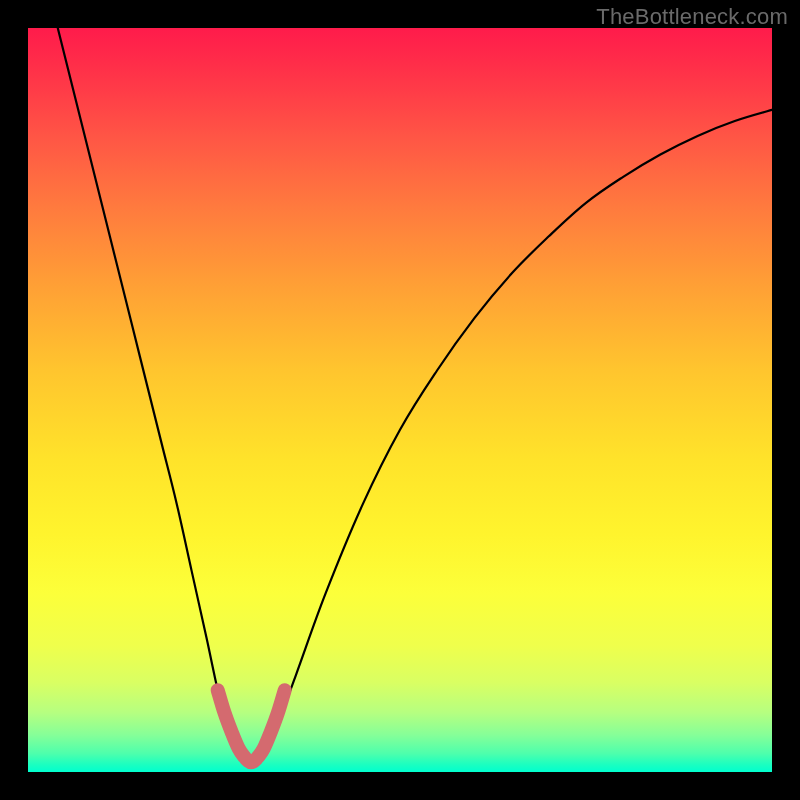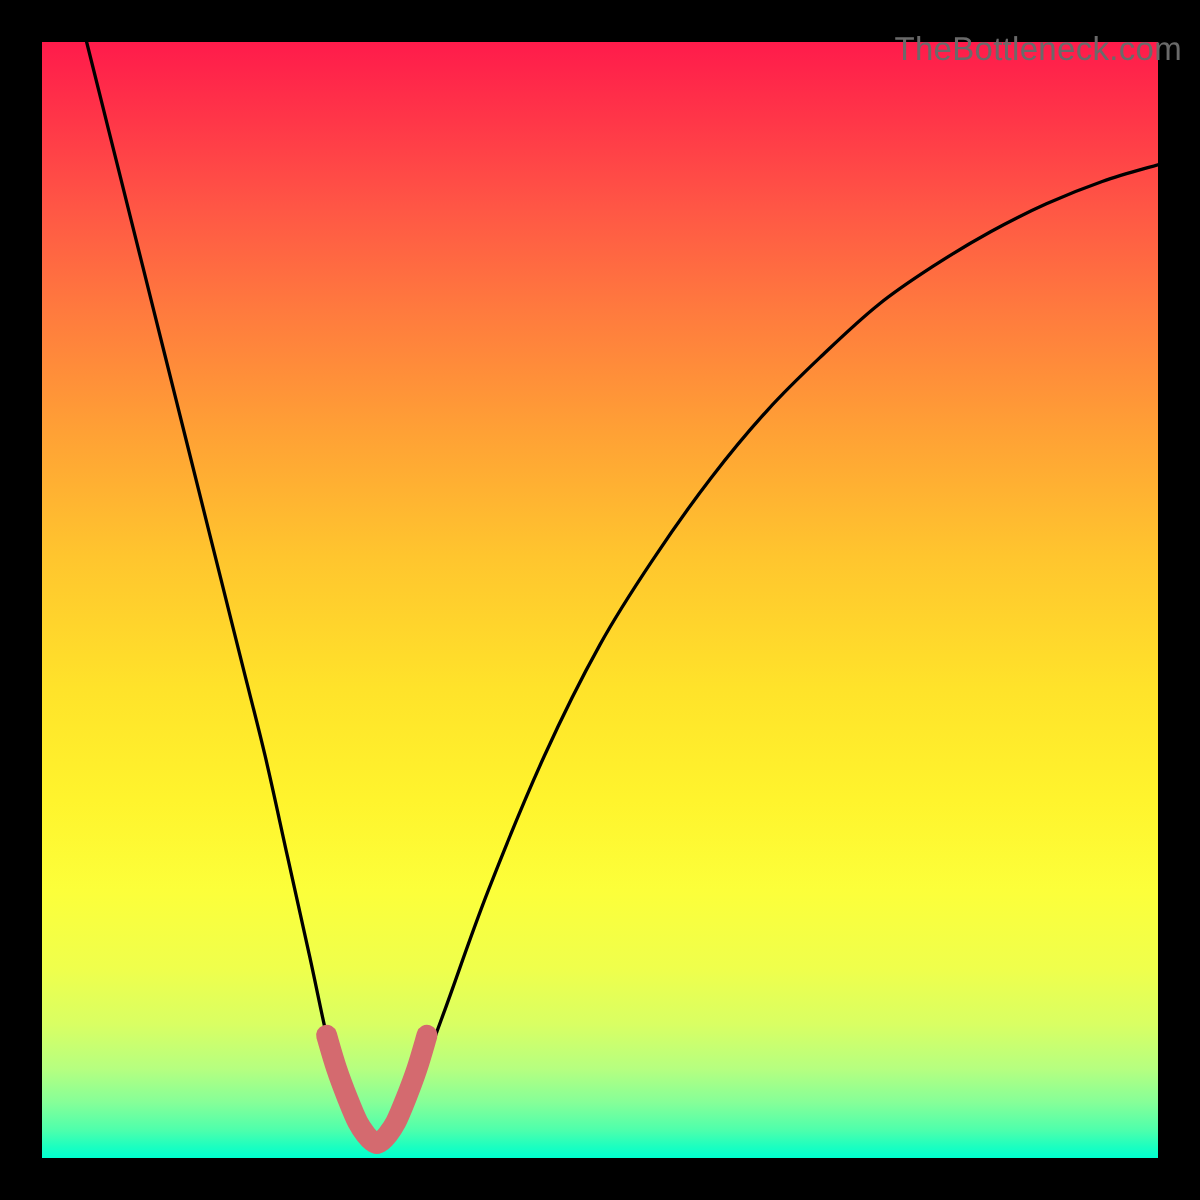--- a/index.html
+++ b/index.html
@@ -37,21 +37,21 @@
       #d9ff63 88%,
       #b6ff80 92%,
       #86ff98 95%,
       #4effac 97.5%,
       #1bffc0 99%,
       #00ffcf 100%
     );
   }
   .watermark {
     position: absolute;
-    top: 20px;
+    top: 4px;
     right: 12px;
     color: #6a6a6a;
     font-size: 22px;
     font-weight: 500;
     letter-spacing: 0.2px;
     user-select: none;
   }
   svg.curve {
     position: absolute;
     left: 0; top: 0;

